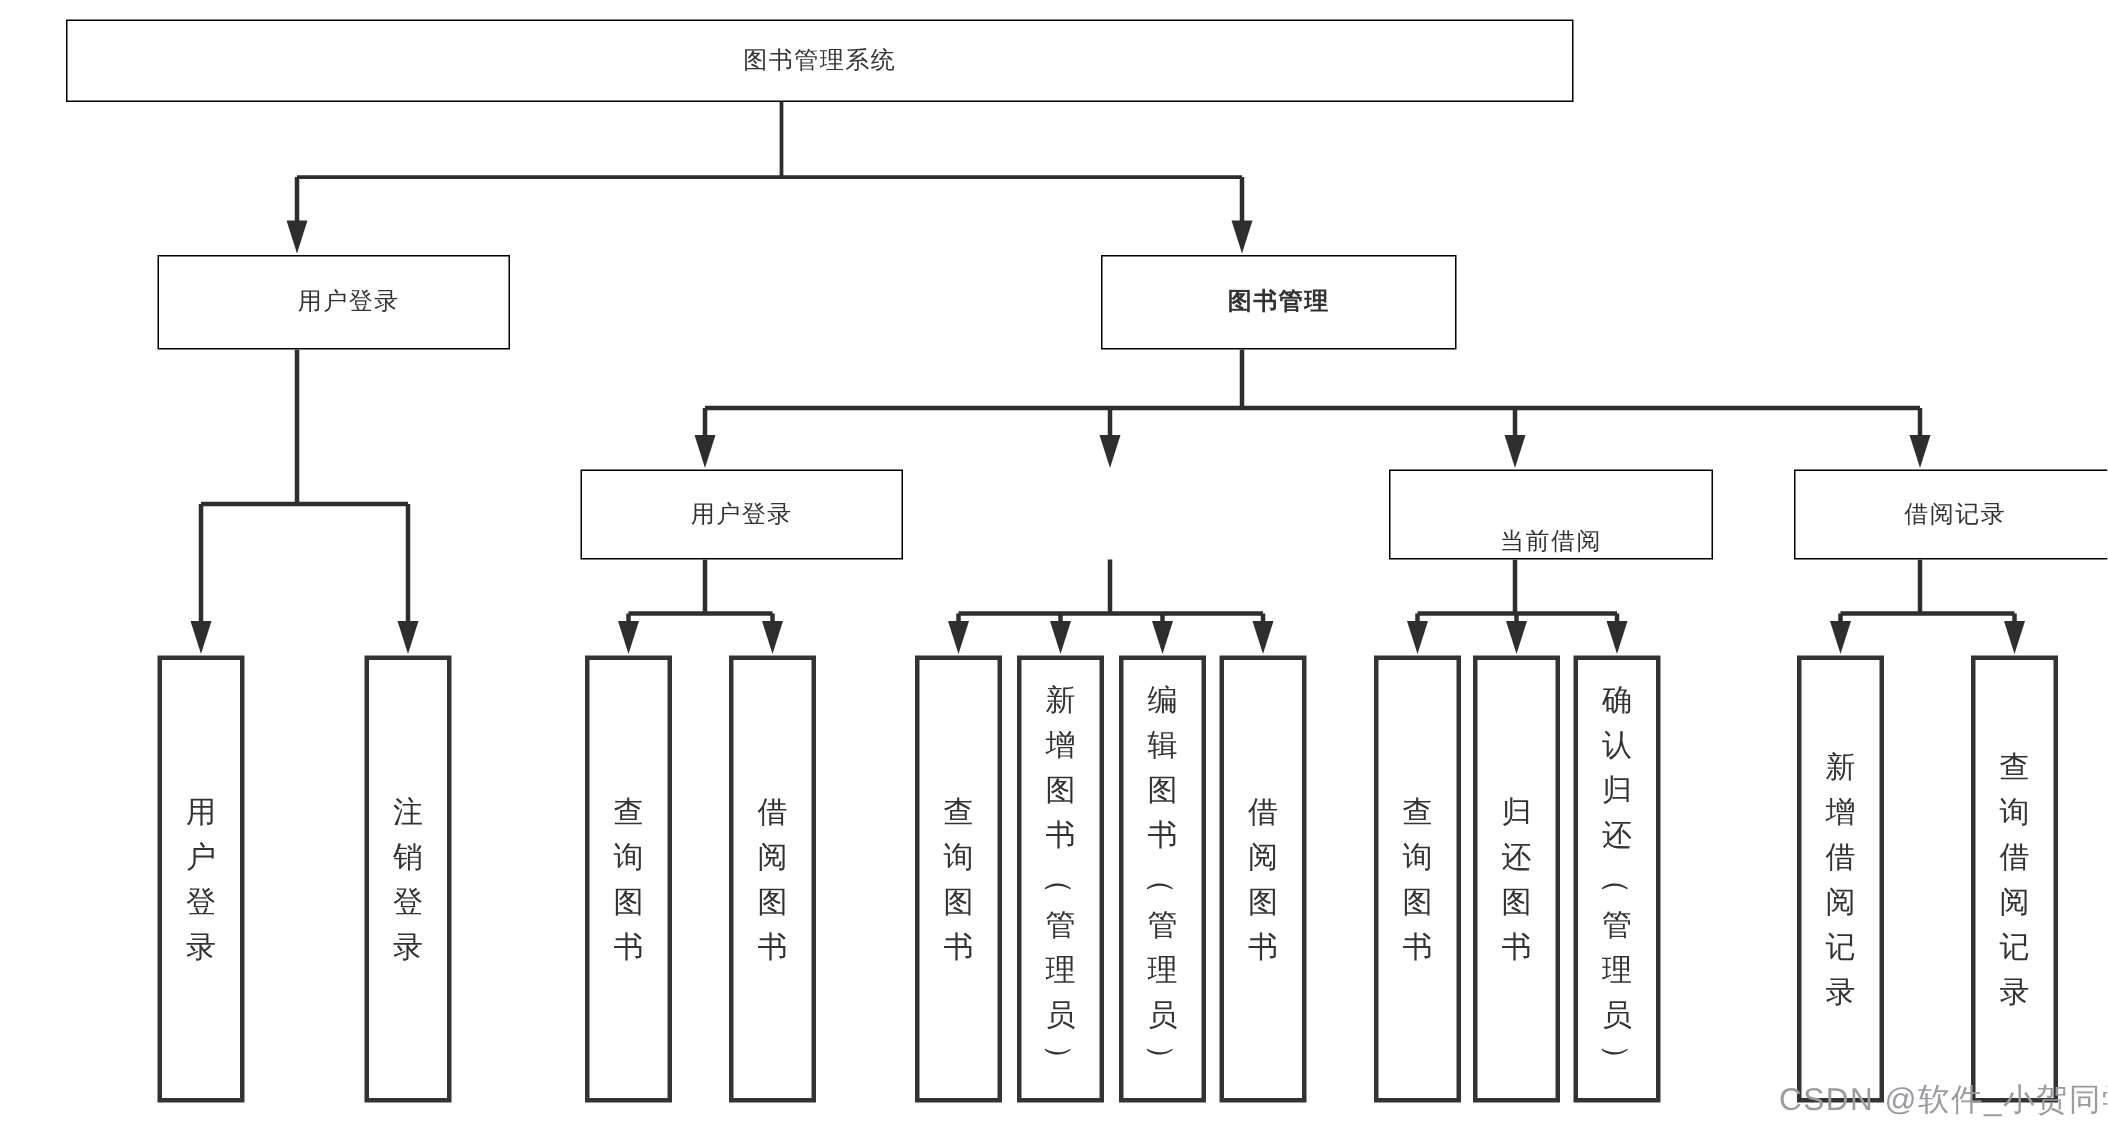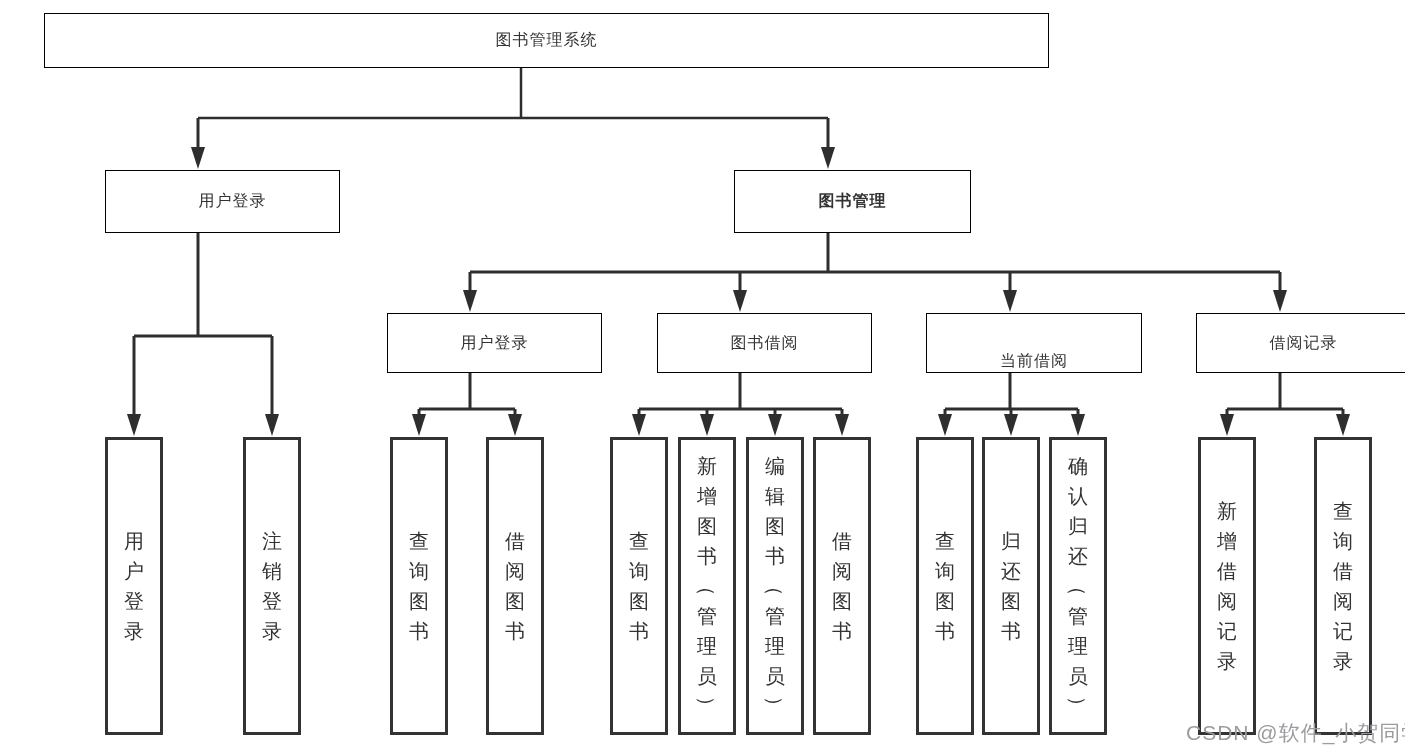--- a/index.html
+++ b/index.html
@@ -144,23 +144,20 @@
   <div class="box" style="left:81px;top:170px;width:235px;height:63px;padding-left:20px;">
     <span>用户登录</span>
   </div>
   <div class="box" style="left:710px;top:170px;width:237px;height:63px;font-weight:bold;">
     <span>图书管理</span>
   </div>
 
   <div class="box" style="left:363px;top:313px;width:215px;height:60px;">
     <span>用户登录</span>
   </div>
-  <div class="box" style="left:633px;top:313px;width:215px;height:60px;">
-    <span>图书借阅</span>
-  </div>
   <div class="box" style="left:902px;top:313px;width:216px;height:60px;align-items:flex-end;">
     <span>当前借阅</span>
   </div>
   <div class="box" style="left:1172px;top:313px;width:215px;height:60px;">
     <span>借阅记录</span>
   </div>
 
   <div class="vbox" style="left:105px;top:437px;width:58px;height:298px;">
     <div class="vlabel">
         <span>用</span>

